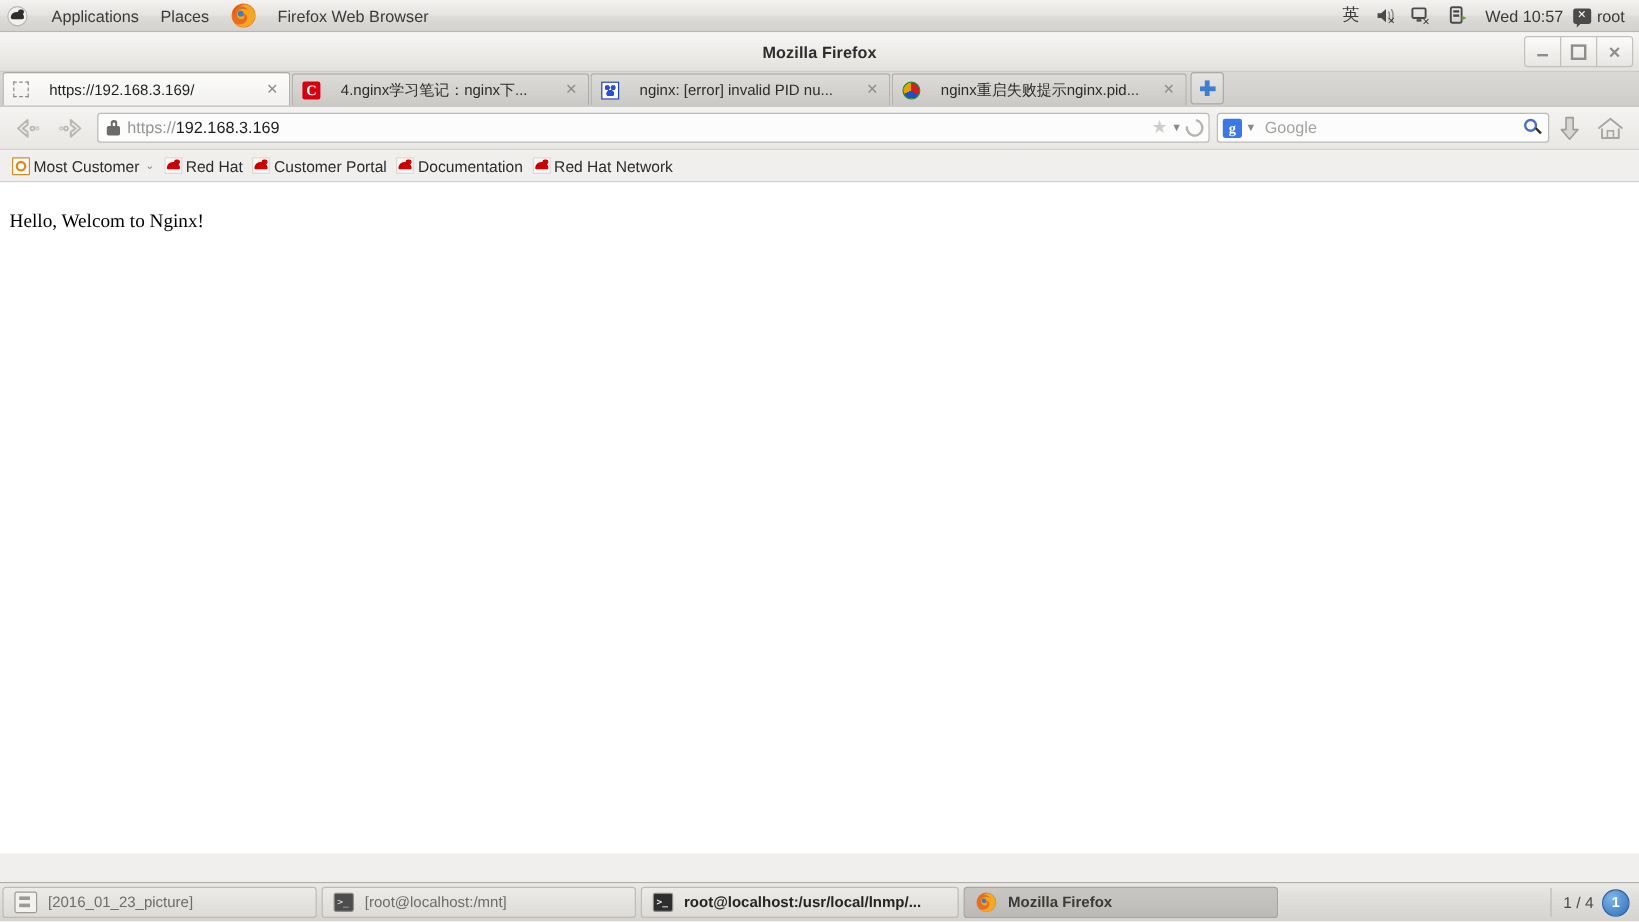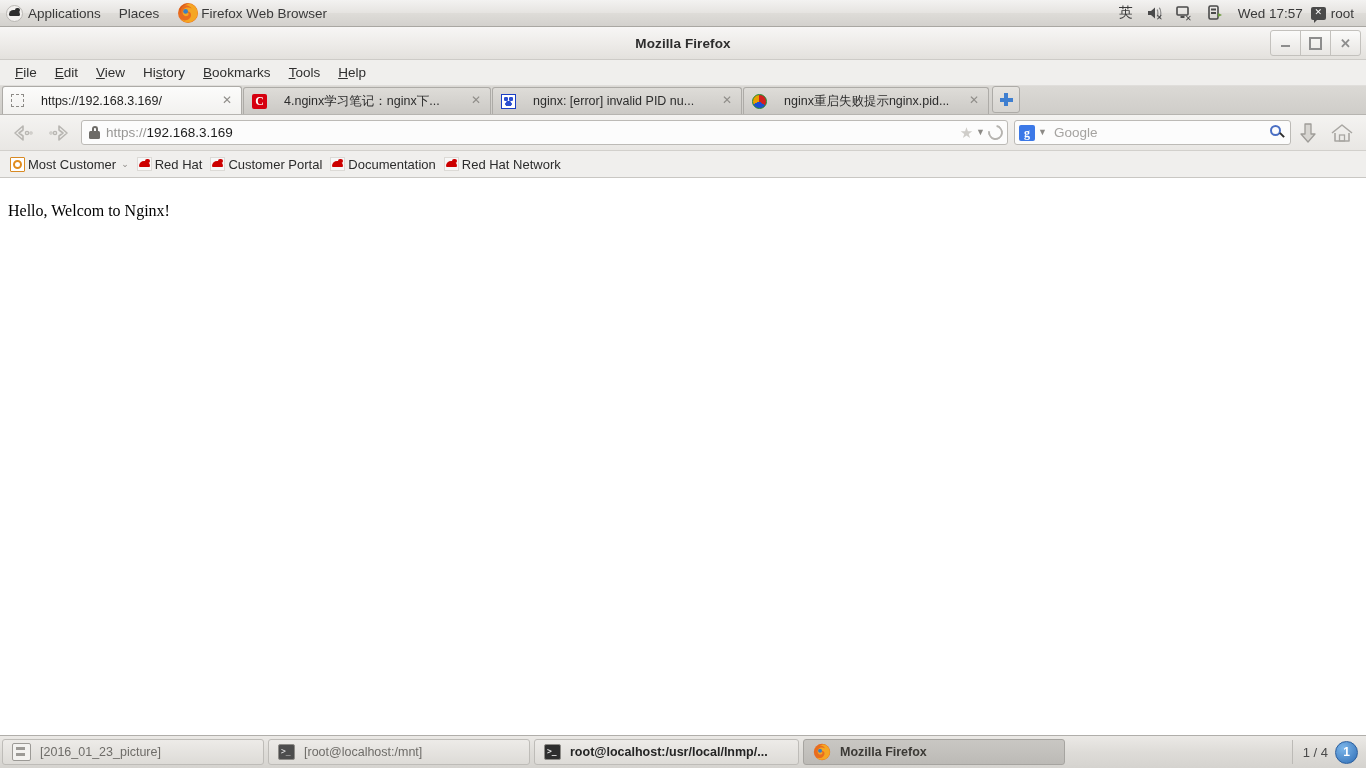--- a/index.html
+++ b/index.html
@@ -17,21 +17,21 @@
     position: absolute; left: 0; top: 0; width: 1366px; height: 27px;
     background: linear-gradient(to bottom, #f3f2f1 0%, #e6e4e1 48%, #dedcd8 52%, #d3d1cd 100%);
     border-bottom: 1px solid #a9a7a2;
     display: flex; align-items: center;
     font-size: 13.5px; color: #3b3b3b;
     box-sizing: border-box;
   }
   .panel-left { display: flex; align-items: center; height: 100%; }
   .panel-right { display: flex; align-items: center; height: 100%; margin-left: auto; padding-right: 8px; }
   .panel-item {
-    display: flex; align-items: center; gap: 5px;
+    display: flex; align-items: center; gap: 20px;
     padding: 0 9px; height: 100%; color: #3a3a3a;
     font-size: 13.5px;
   }
   .panel-item.first { padding-left: 6px; }
   .redhat-logo {
     width: 15px; height: 15px; border-radius: 50%;
     background: #f2f0ee; border: 1px solid #b9b7b3;
     position: relative; overflow: hidden;
   }
   .redhat-logo::after {
@@ -349,21 +349,21 @@
       </svg>
     </span>
     <span class="tray-icon">
       <svg width="20" height="18" viewBox="0 0 20 18">
         <rect x="4" y="2" width="9" height="13" rx="1.5" fill="none" stroke="#4a4a4a" stroke-width="1.6"></rect>
         <rect x="6" y="4.5" width="5" height="2" fill="#4a4a4a"></rect>
         <rect x="6" y="8" width="5" height="2" fill="#4a4a4a"></rect>
         <path d="M13 9l4 2-4 2z" fill="#6c9b3f"></path>
       </svg>
     </span>
-    <span class="panel-clock">Wed 17:57</span>
+    <span class="panel-clock">Wed 10:57</span>
     <span class="user-badge"></span>
     <span class="panel-item" style="padding:0 4px 0 0;">
       <span>root</span>
     </span>
   </div>
 </div>
 
 <div id="firefox-window">
 
   <div id="titlebar">
@@ -374,29 +374,20 @@
         </div>
       <div class="win-btn max">
           <span class="glyph-max"></span>
         </div>
       <div class="win-btn close">
           <span class="glyph-close">✕</span>
         </div>
     </div>
   </div>
 
-  <div id="menubar">
-      <div class="menu-item"><u>F</u>ile</div>
-      <div class="menu-item"><u>E</u>dit</div>
-      <div class="menu-item"><u>V</u>iew</div>
-      <div class="menu-item">Hi<u>s</u>tory</div>
-      <div class="menu-item"><u>B</u>ookmarks</div>
-      <div class="menu-item"><u>T</u>ools</div>
-      <div class="menu-item"><u>H</u>elp</div>
-    </div>
 
   <div id="tabbar">
       <div class="tab active" style="width: 240px;">
         <span class="favicon placeholder"></span>
         <span class="tab-label">https://192.168.3.169/</span>
         <span class="tab-close">✕</span>
       </div>
       <div class="tab" style="width: 248px;">
         <span class="favicon chrome-c">C</span>
         <span class="tab-label">4.nginx学习笔记：nginx下...</span>

